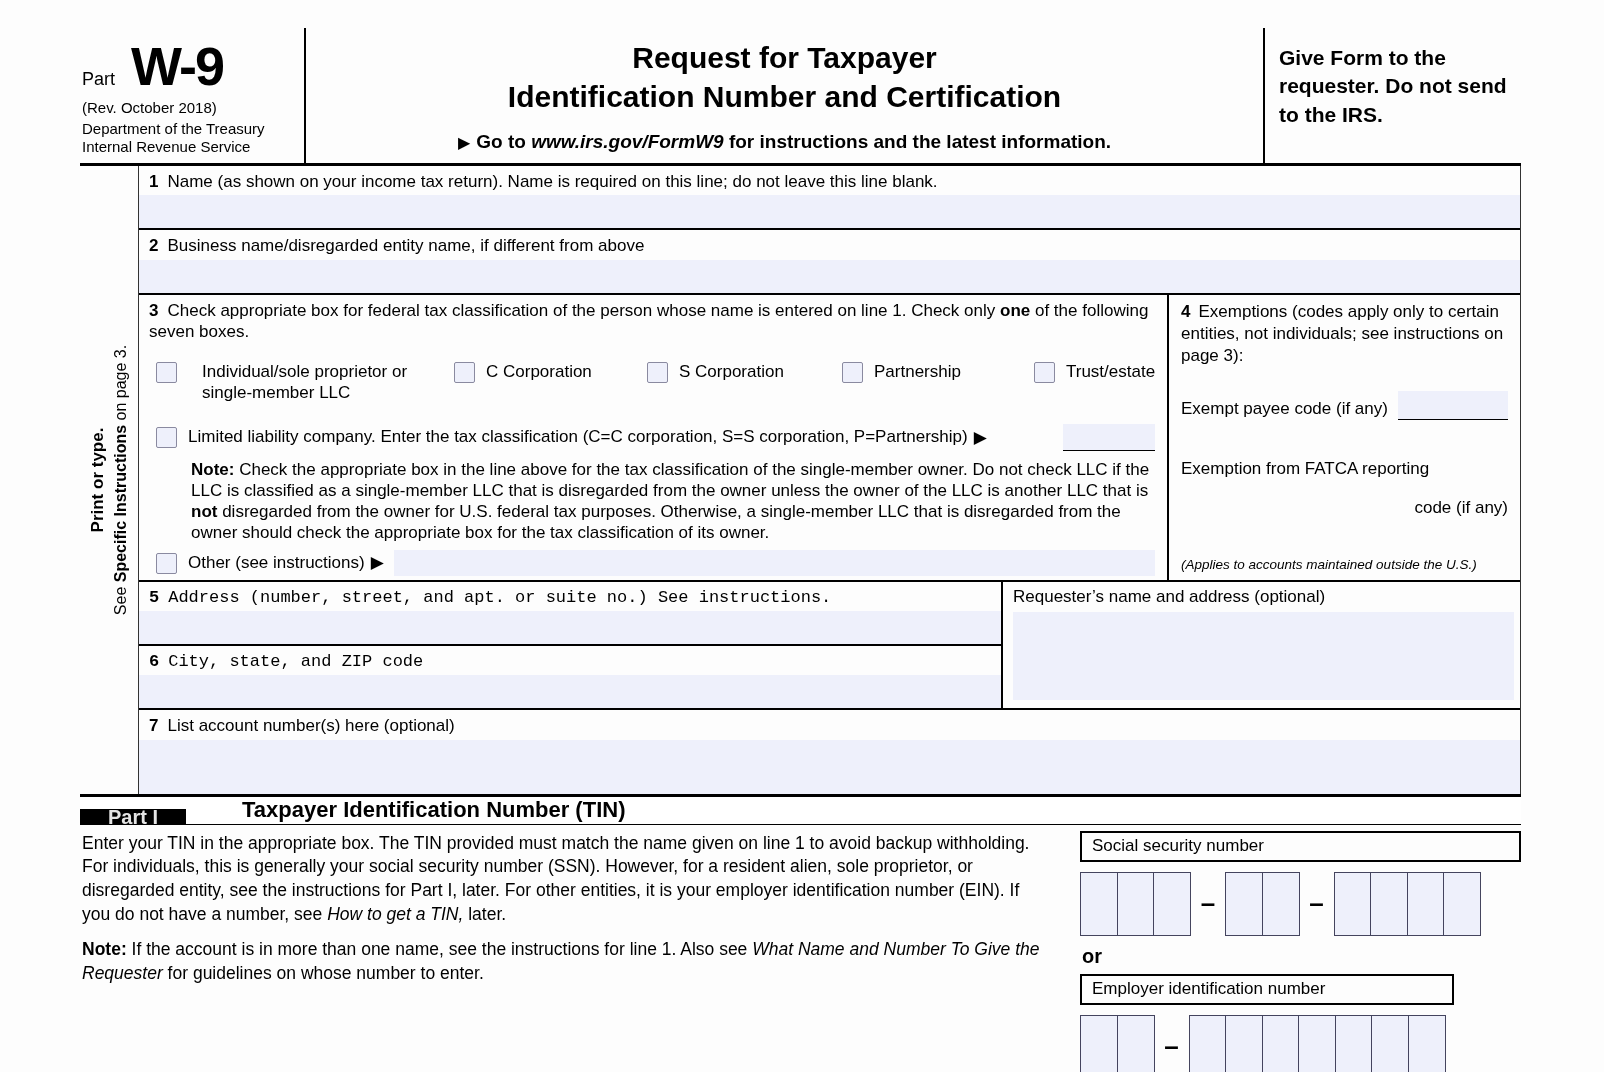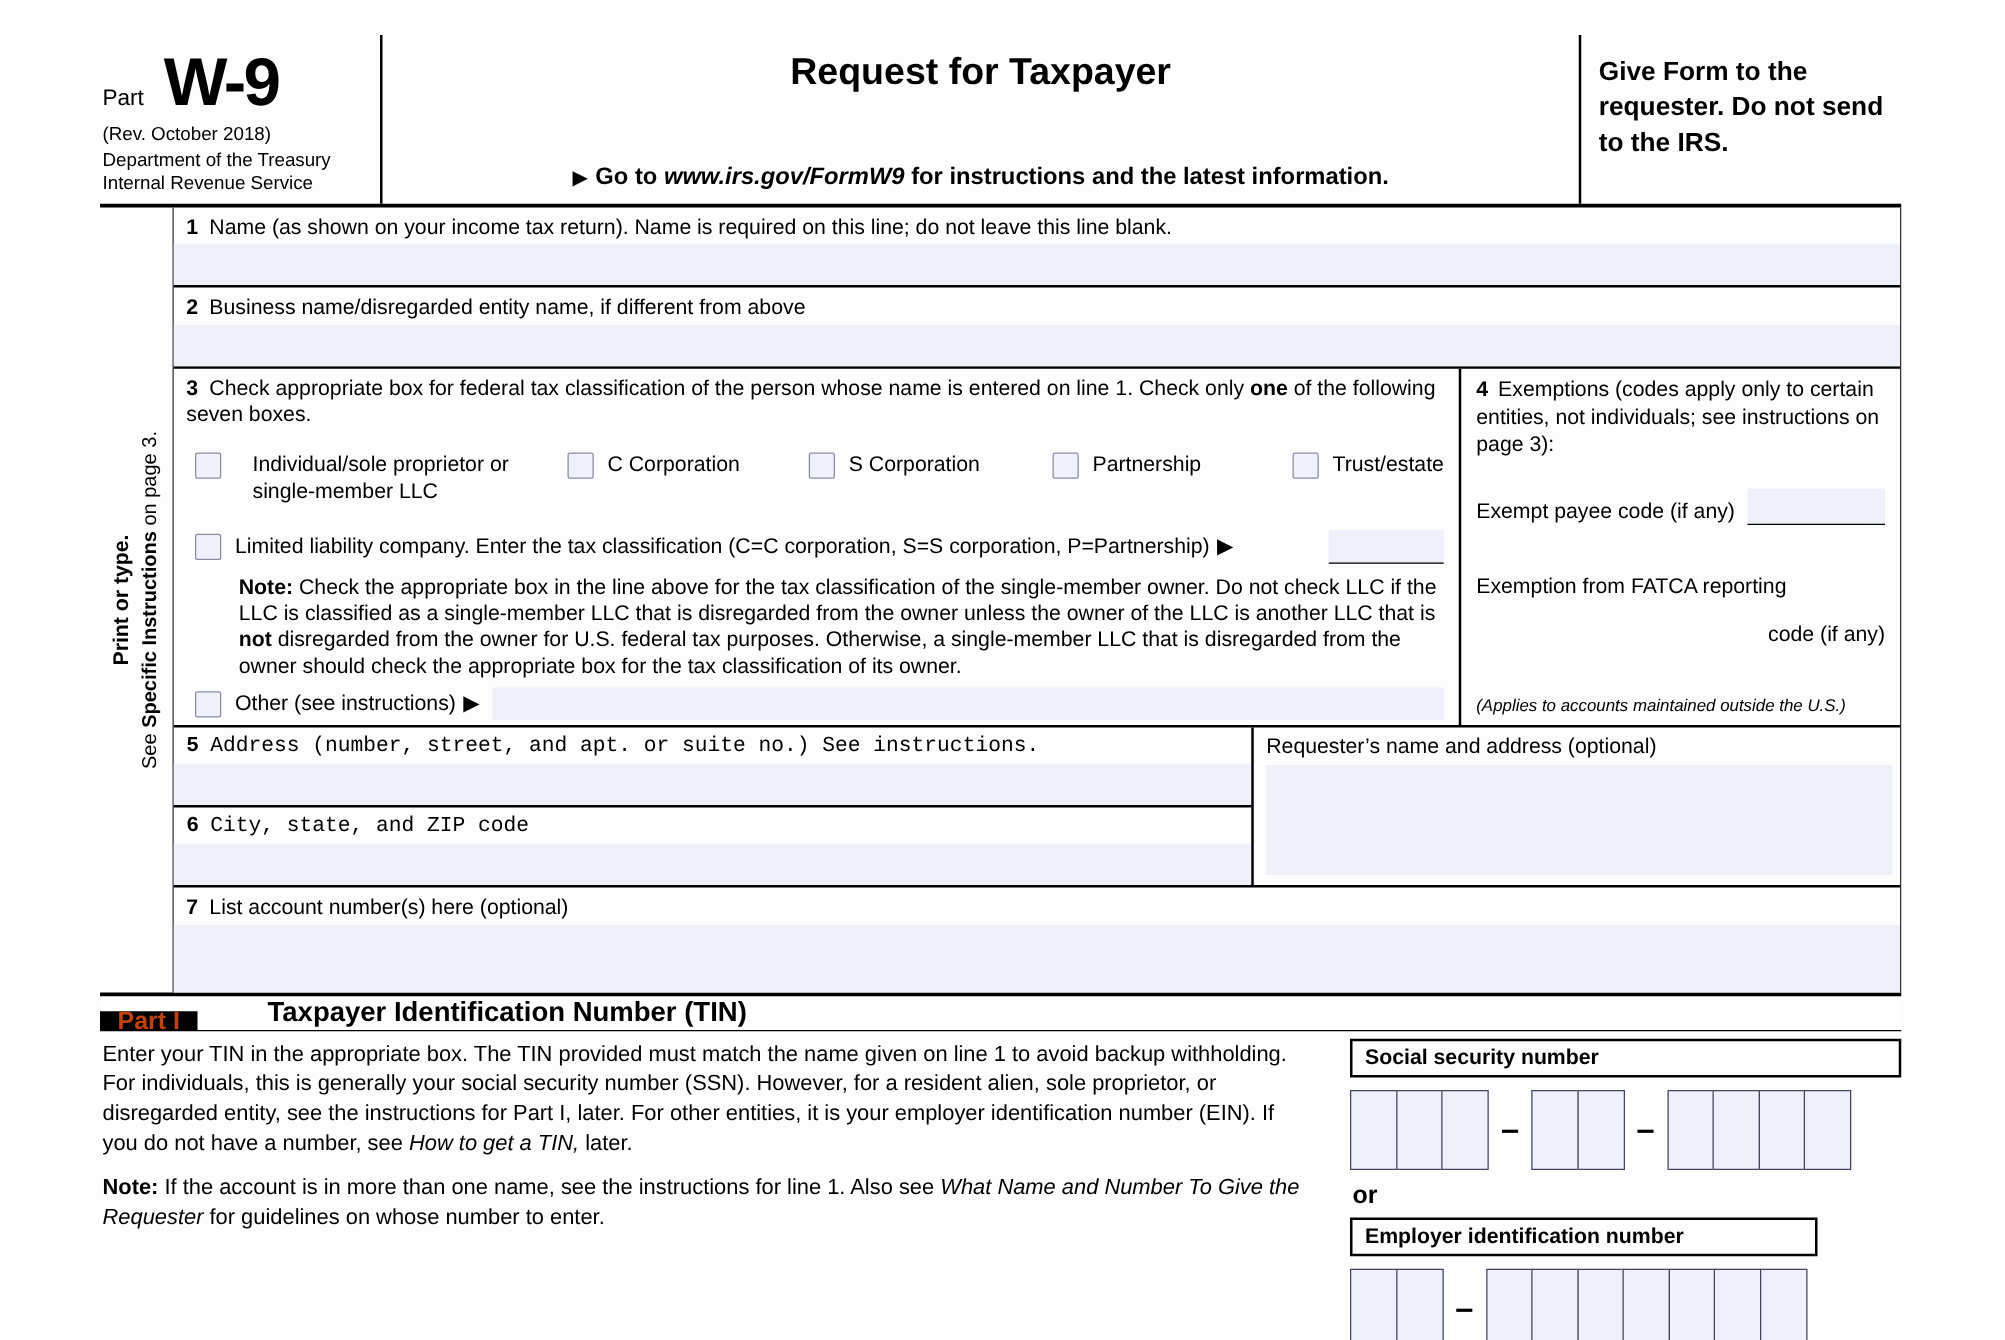--- a/index.html
+++ b/index.html
@@ -86,30 +86,30 @@
   .c56 { width: 862px; font-family: Liberation Mono, monospace; }
   .c56 .sub { border-bottom: 2px solid #000; }
   .creq { flex: 1; border-left: 2px solid #000; display: flex; flex-direction: column; }
   .req-label { font-size: 17px; padding: 5px 8px 3px 10px; }
   .req-fill { flex: 1; background: var(--field-bg); margin: 2px 6px 8px 10px; }
 
   .fill7 { background: var(--field-bg); height: 54px; }
 
   
   .part-bar { border-top: 3px solid #000; border-bottom: 1.5px solid #000; display: flex; align-items: stretch; height: 31px; background: #fff; }
-  .part-label { background: #000; color: #c2410c; font-weight: bold; font-size: 20px; padding: 2px 14px 0; display: flex; align-items: center; margin-top: 12px; }
+  .part-label { background: #000; color: #e5e5e5; font-weight: bold; font-size: 20px; padding: 2px 28px 0; display: flex; align-items: center; margin-top: 12px; }
   .part-title { font-weight: bold; font-size: 22px; margin-left: 56px; display: flex; align-items: center; }
 
   
   .p1body { display: flex; }
   .p1left { width: 1000px; padding: 7px 40px 0 2px; font-size: 17.5px; line-height: 1.36; }
   .p1left .para { margin-bottom: 11px; }
   .p1left i { font-style: italic; }
   .p1right { flex: 1; padding-top: 6px; }
-  .tin-label-box { border: 2px solid #000; font-weight: bold; font-size: 17px; padding: 3px 10px 4px; }
+  .tin-label-box { border: 2px solid #000; font-weight: normal; font-size: 17px; padding: 3px 10px 4px; }
   .ssn-label { width: 100%; }
   .ein-label { width: 374px; }
   .tin-boxes { display: flex; align-items: center; margin-top: 10px; height: 64px; }
   .tin-group { display: flex; height: 64px; }
   .tin-box { width: 38px; height: 64px; background: var(--field-bg); border: 1.5px solid #44445e; margin-right: -1.5px; }
   .tin-dash { width: 34px; text-align: center; font-weight: bold; font-size: 26px; margin-left: 1.5px; }
   .or-word { font-weight: bold; font-size: 20px; margin: 9px 0 6px 2px; }
 </style>
 </head>
 <body>
@@ -124,20 +124,21 @@
       </div>
       <div class="hdr-rev">(Rev. October 2018)</div>
       <div class="hdr-dept">
         <div>Department of the Treasury</div>
         <div>Internal Revenue Service</div>
       </div>
     </div>
     <div class="hdr-center">
       <div class="hdr-title">
         <div>Request for Taxpayer</div>
+        <div>Identification Number and Certification</div>
       </div>
       <div class="hdr-goto">
         <span class="arrow">▶</span><span>Go to </span><span class="url">www.irs.gov/FormW9</span><span> for instructions and the latest information.</span>
       </div>
     </div>
     <div class="hdr-right">Give Form to the requester. Do not send to the IRS.</div>
   </div>
 
   <div class="form-main">
     <div class="side-label">

